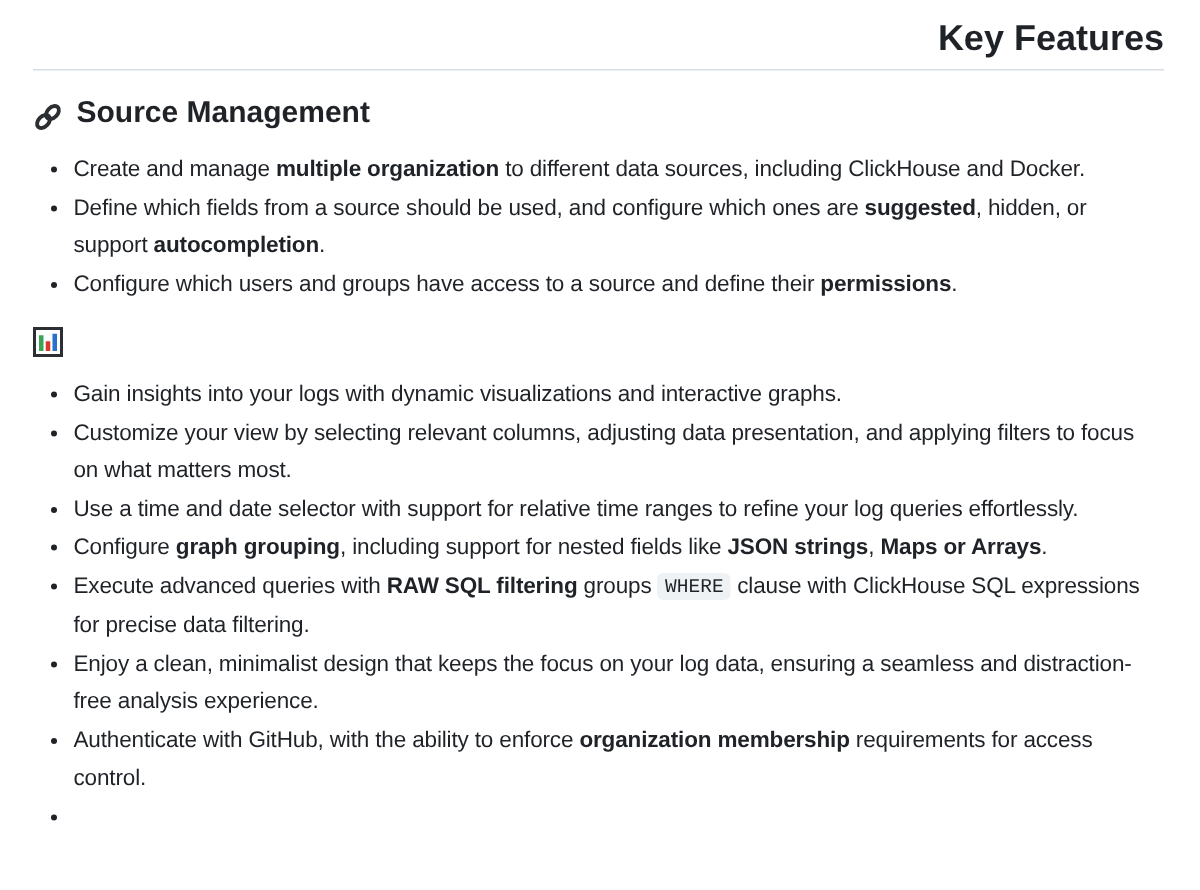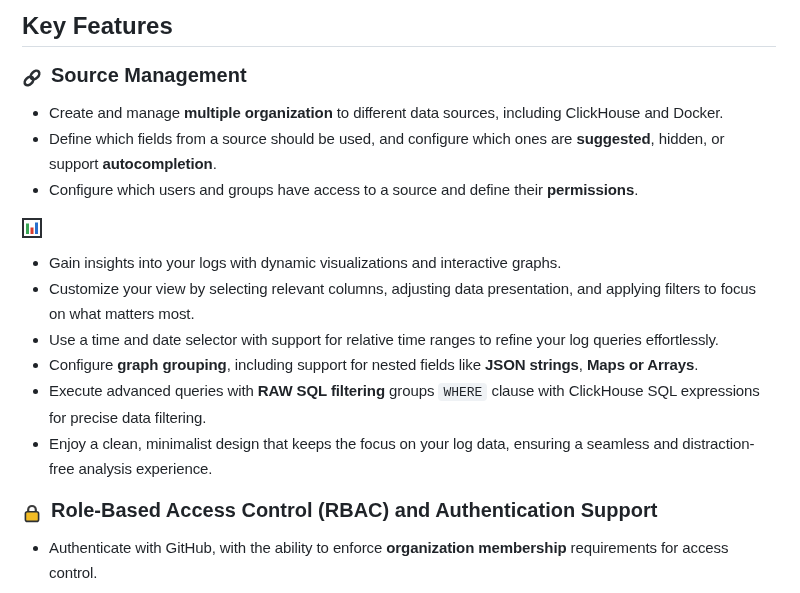--- a/index.html
+++ b/index.html
@@ -13,20 +13,21 @@
     padding: 13px 24px 0 22px;
     overflow: hidden;
   }
   h1 {
     font-size: 24px;
     font-weight: 700;
     line-height: 25px;
     margin: 0 0 14px 0;
     padding-bottom: 8px;
     border-bottom: 1px solid #d8dee4;
+    text-align: right;
   }
   section h2 {
     display: flex;
     align-items: flex-end;
     gap: 9px;
     font-size: 20px;
     font-weight: 700;
     line-height: 25px;
     margin: 16px 0 12px 0;
   }
@@ -89,28 +90,19 @@
         <ul>
           <li><span>Gain insights into your logs with dynamic visualizations and interactive graphs.</span></li>
           <li><span>Customize your view by selecting relevant columns, adjusting data presentation, and applying filters to focus on what matters most.</span></li>
           <li><span>Use a time and date selector with support for relative time ranges to refine your log queries effortlessly.</span></li>
           <li><span>Configure </span><strong>graph grouping</strong><span>, including support for nested fields like </span><strong>JSON strings</strong><span>, </span><strong>Maps or Arrays</strong><span>.</span></li>
           <li><span>Execute advanced queries with </span><strong>RAW SQL filtering</strong><span> groups </span><code class="inline">WHERE</code><span> clause with ClickHouse SQL expressions for precise data filtering.</span></li>
           <li><span>Enjoy a clean, minimalist design that keeps the focus on your log data, ensuring a seamless and distraction-free analysis experience.</span></li>
         </ul>
       </section>
       <section>
-        <h2>
-          <span class="icon">
-            <svg width="20" height="20" viewBox="0 0 20 20">
-              <path d="M6.2 9.5 V6.8 a3.8 3.8 0 0 1 7.6 0 V9.5" fill="none" stroke="#3c3c3c" stroke-width="2.2"></path>
-              <rect x="3.4" y="8.8" width="13.2" height="9.6" rx="2" fill="#f2bc26" stroke="#2b2f33" stroke-width="1.6"></rect>
-            </svg>
-          </span>
-          <span>Role-Based Access Control (RBAC) and Authentication Support</span>
-        </h2>
         <ul>
           <li><span>Authenticate with GitHub, with the ability to enforce </span><strong>organization membership</strong><span> requirements for access control.</span></li>
           <li></li>
         </ul>
       </section>
     </div>
 </div>
 
 </body></html>

